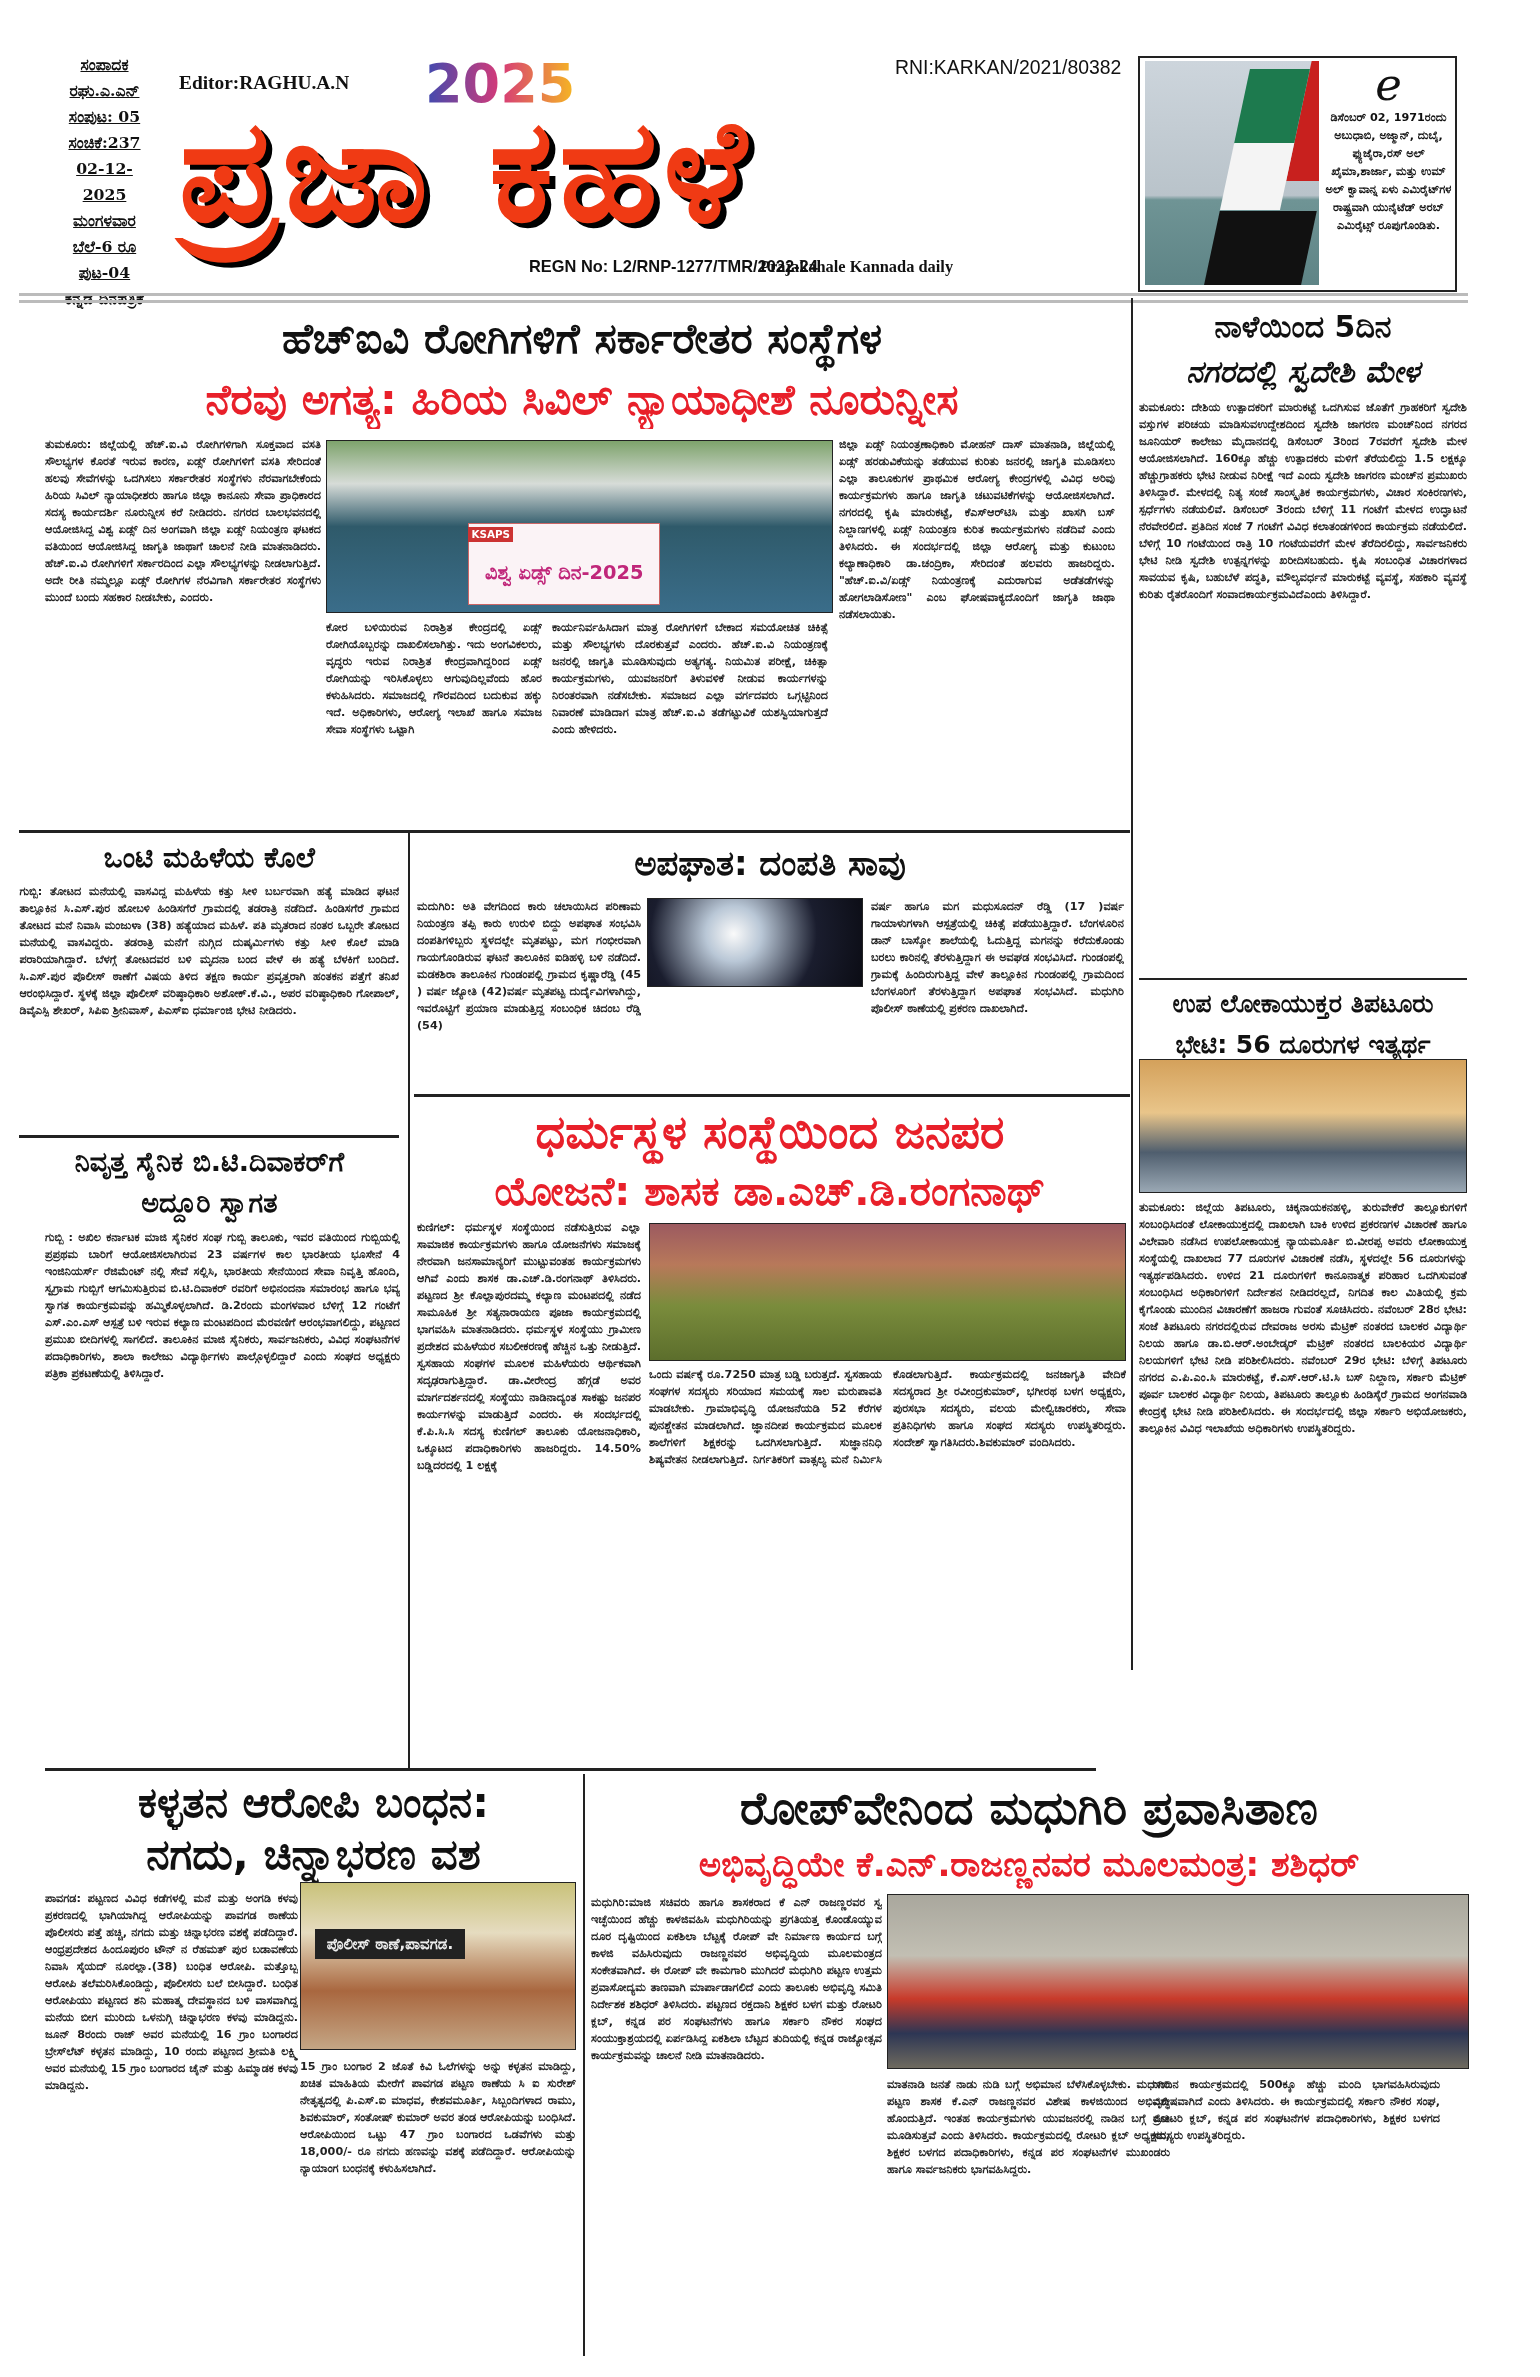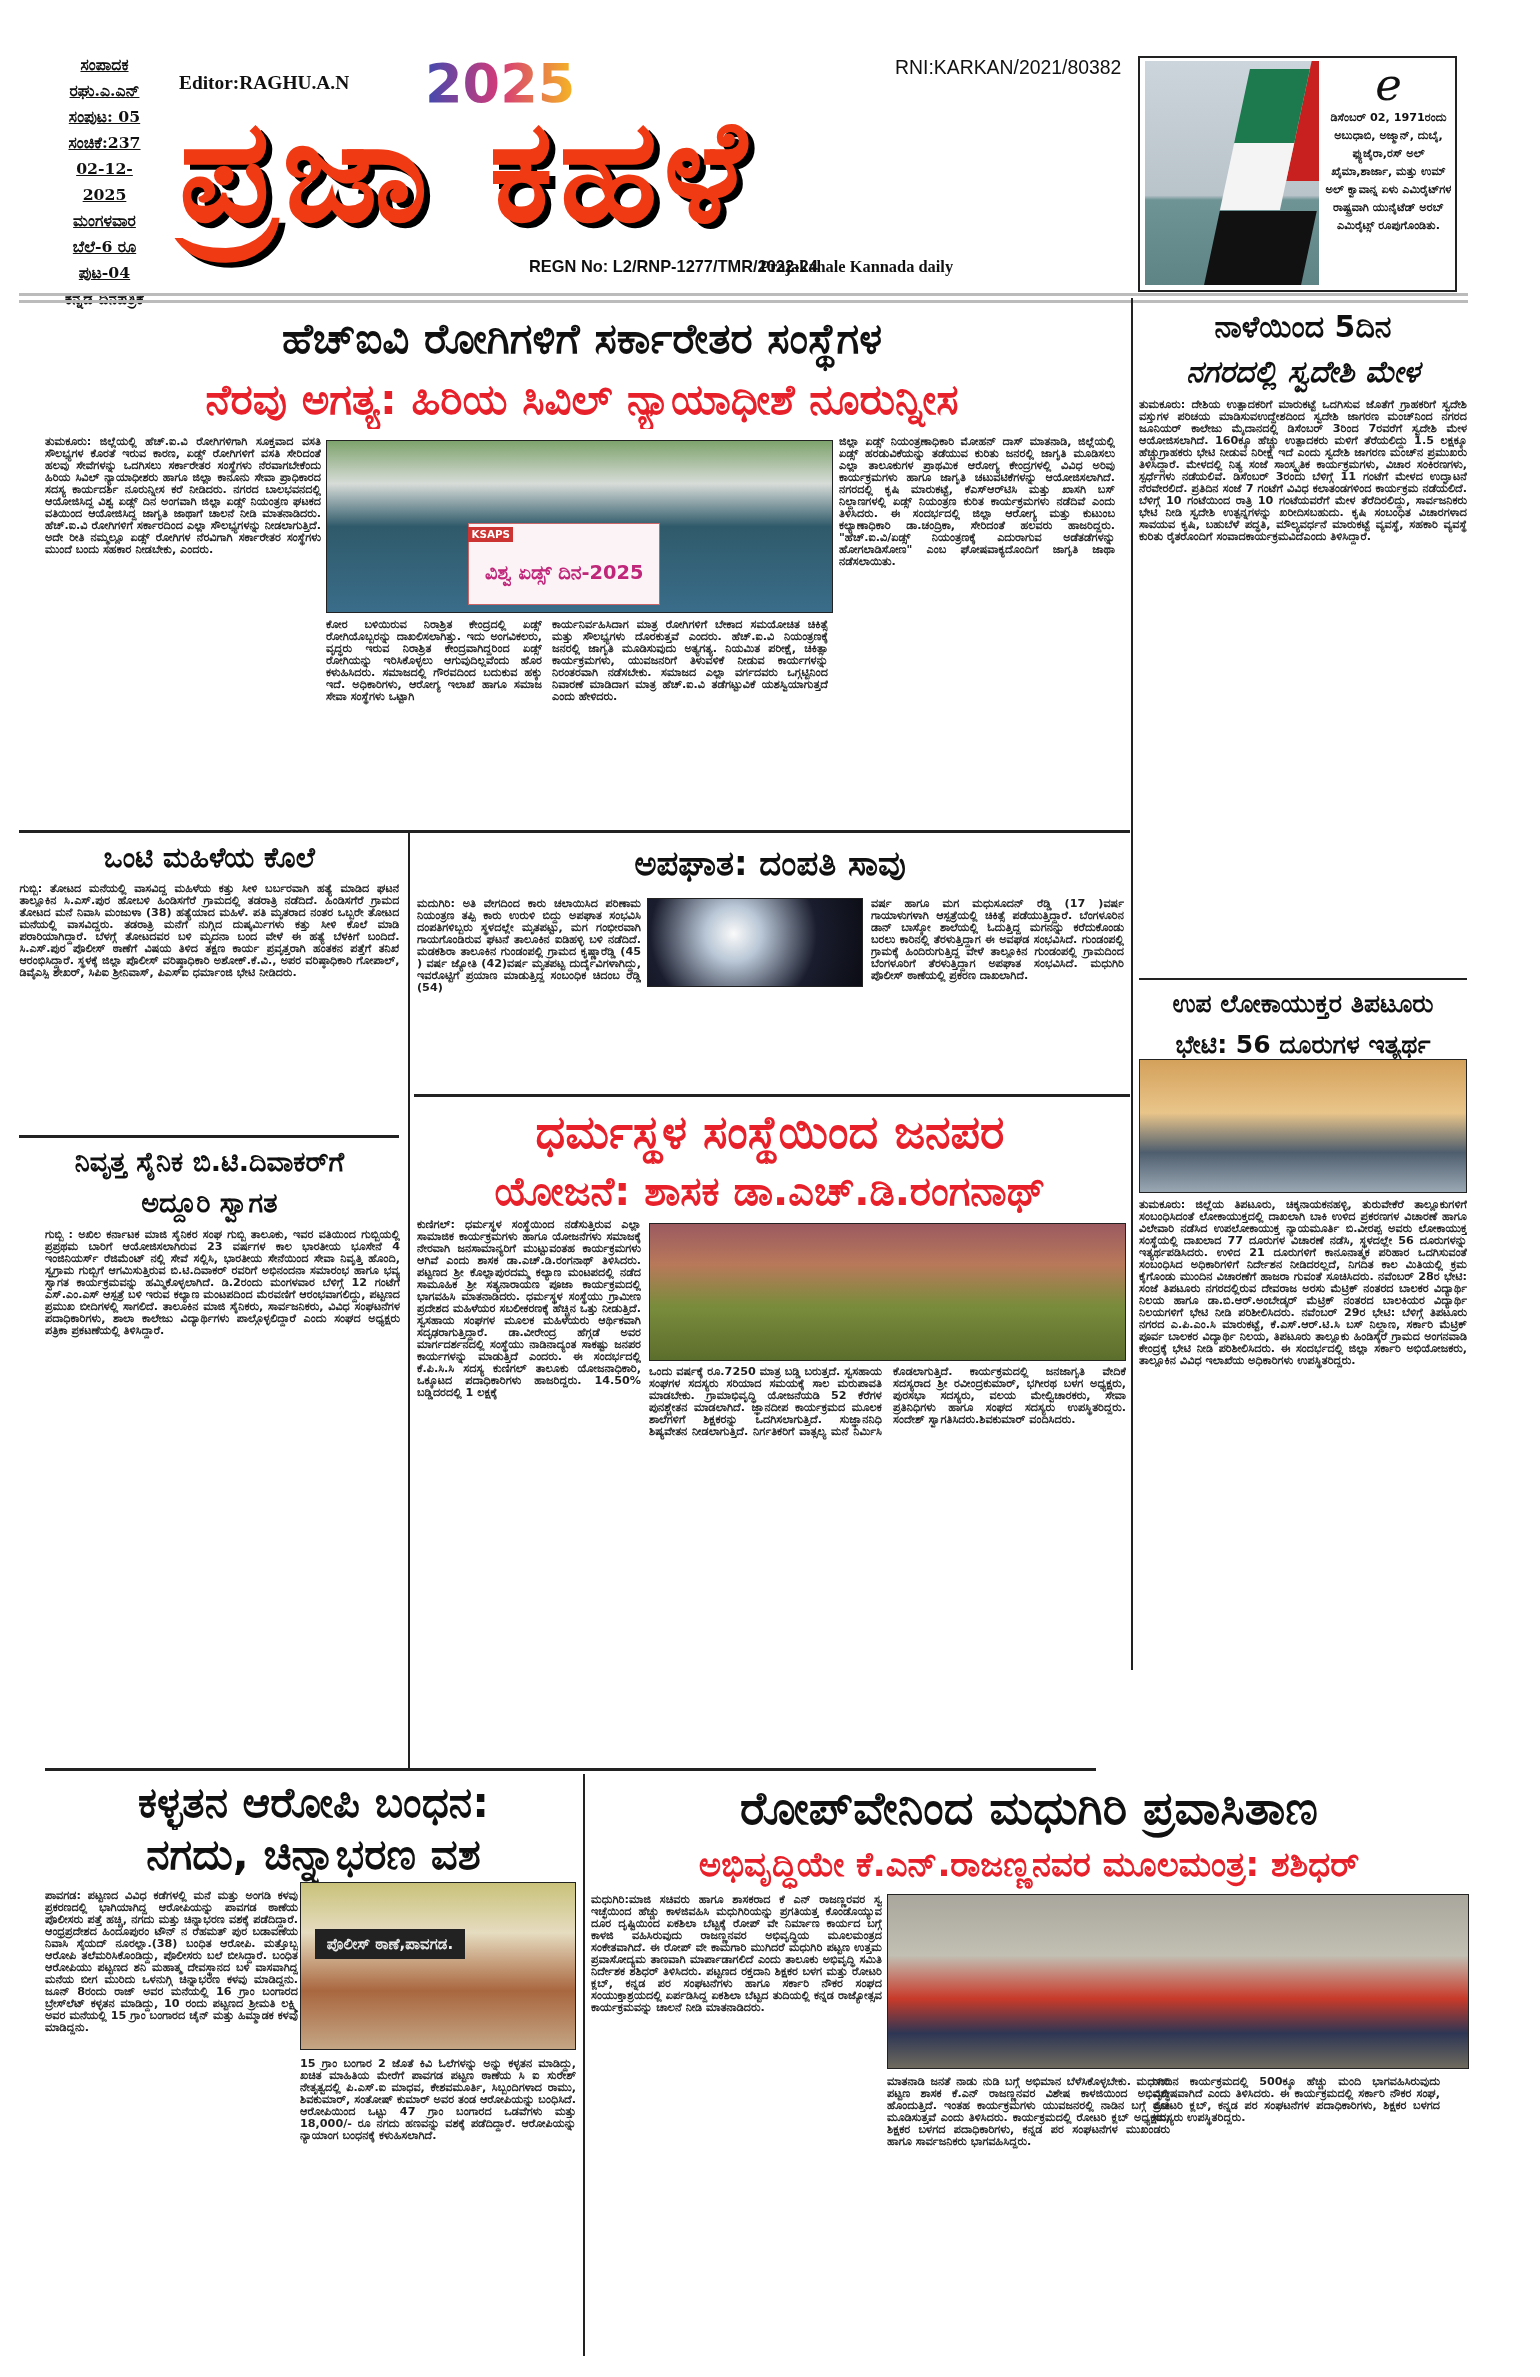--- a/index.html
+++ b/index.html
@@ -23,21 +23,21 @@
   .flag .g { position:absolute; left:0; top:15px; width:60px; height:75px; background:#1d7a4e; }
   .flag .w { position:absolute; left:0; top:89px; width:60px; height:67px; background:#f4f4f4; }
   .flag .b { position:absolute; left:0; top:157px; width:97px; height:89px; background:#111; }
   .ebox .etext { position: absolute; left: 183px; top: 3px; width: 131px; text-align: center; font-size: 11.2px; line-height: 18px; font-weight: bold; }
   .ebox .elogo { font-family: "DejaVu Serif", serif; font-style: italic; font-size: 45px; line-height: 48px; font-weight: normal; }
   .rule { position: absolute; background: #bbb; height: 3px; }
   .rule.dark { background: #222; height: 3.7px; }
   .vline { position: absolute; width: 2.2px; background: #222; }
   .hl { position: absolute; font-weight: bold; text-align: center; white-space: nowrap; overflow: hidden; }
   .hl.red { color: #e8202a; }
-  .txt { position: absolute; font-size: 11.2px; line-height: 12px; text-align: justify; overflow: hidden; font-weight: bold; color: #222; }
+  .txt { position: absolute; font-size: 11.2px; line-height: 17px; text-align: justify; overflow: hidden; font-weight: bold; color: #222; }
   .img { position: absolute; border: 1.5px solid #222; overflow: hidden; }
   .caption-sign { position: absolute; left: 30%; top: 25%; background: #222; color: #eee; font-weight: bold; font-size: 22.4px; padding: 6px 12px; }
   .banner { position: absolute; left: 28%; top: 48%; width: 38%; height: 48%; background: #fbf3f6; border: 0.7px solid #c66; color: #c0267a; font-weight: bold; font-size: 19.4px; text-align: center; padding-top: 37px; }
 </style>
 </head>
 <body>
 
 <div class="abs edbox">
   <div>ಸಂಪಾದಕ</div>
   <div>ರಘು.ಎ.ಎನ್</div>

